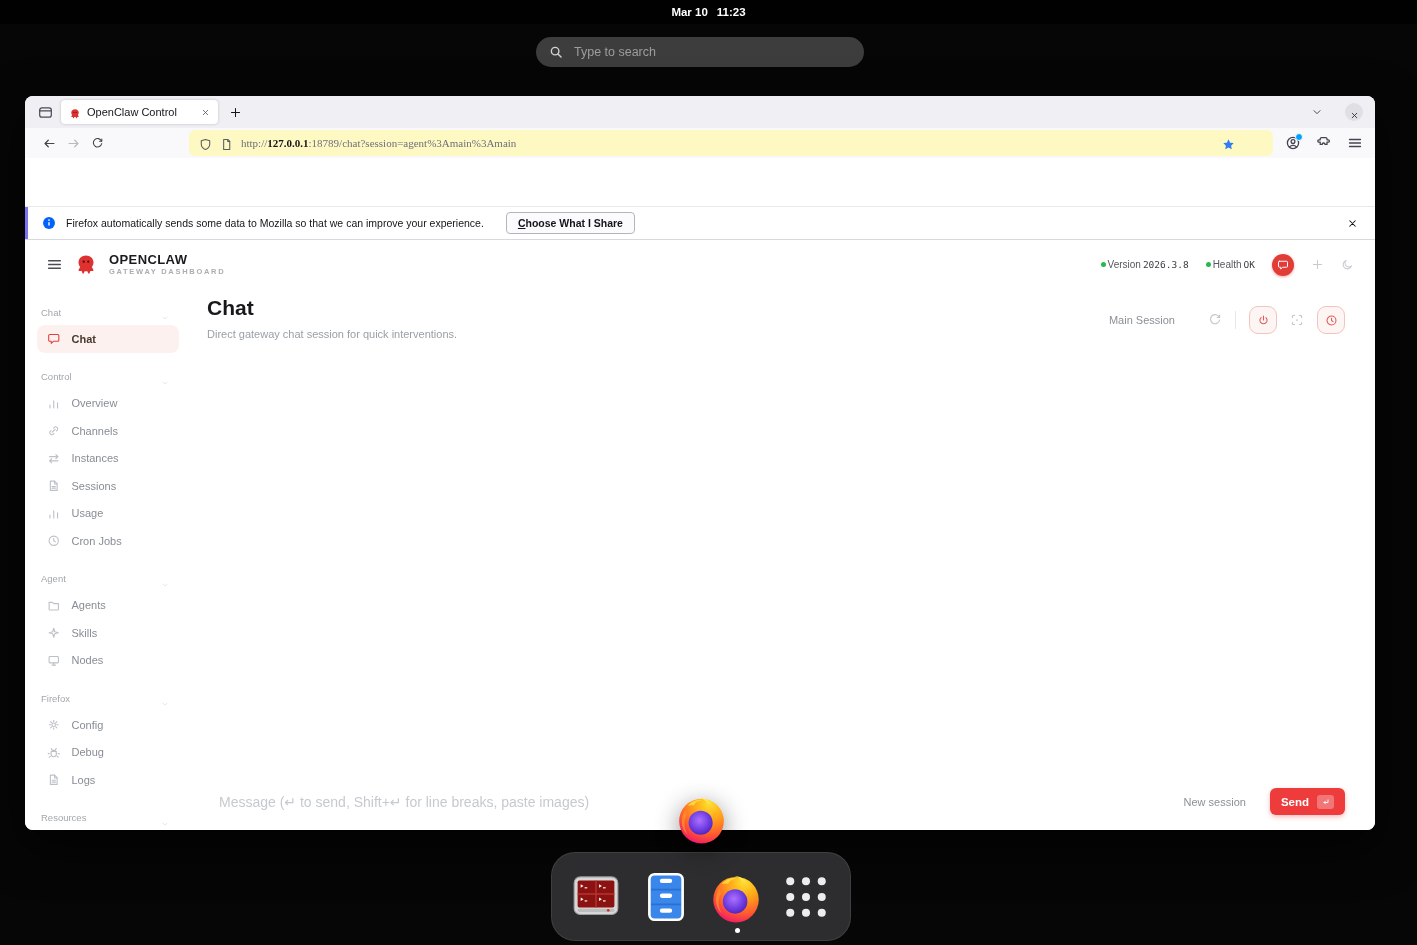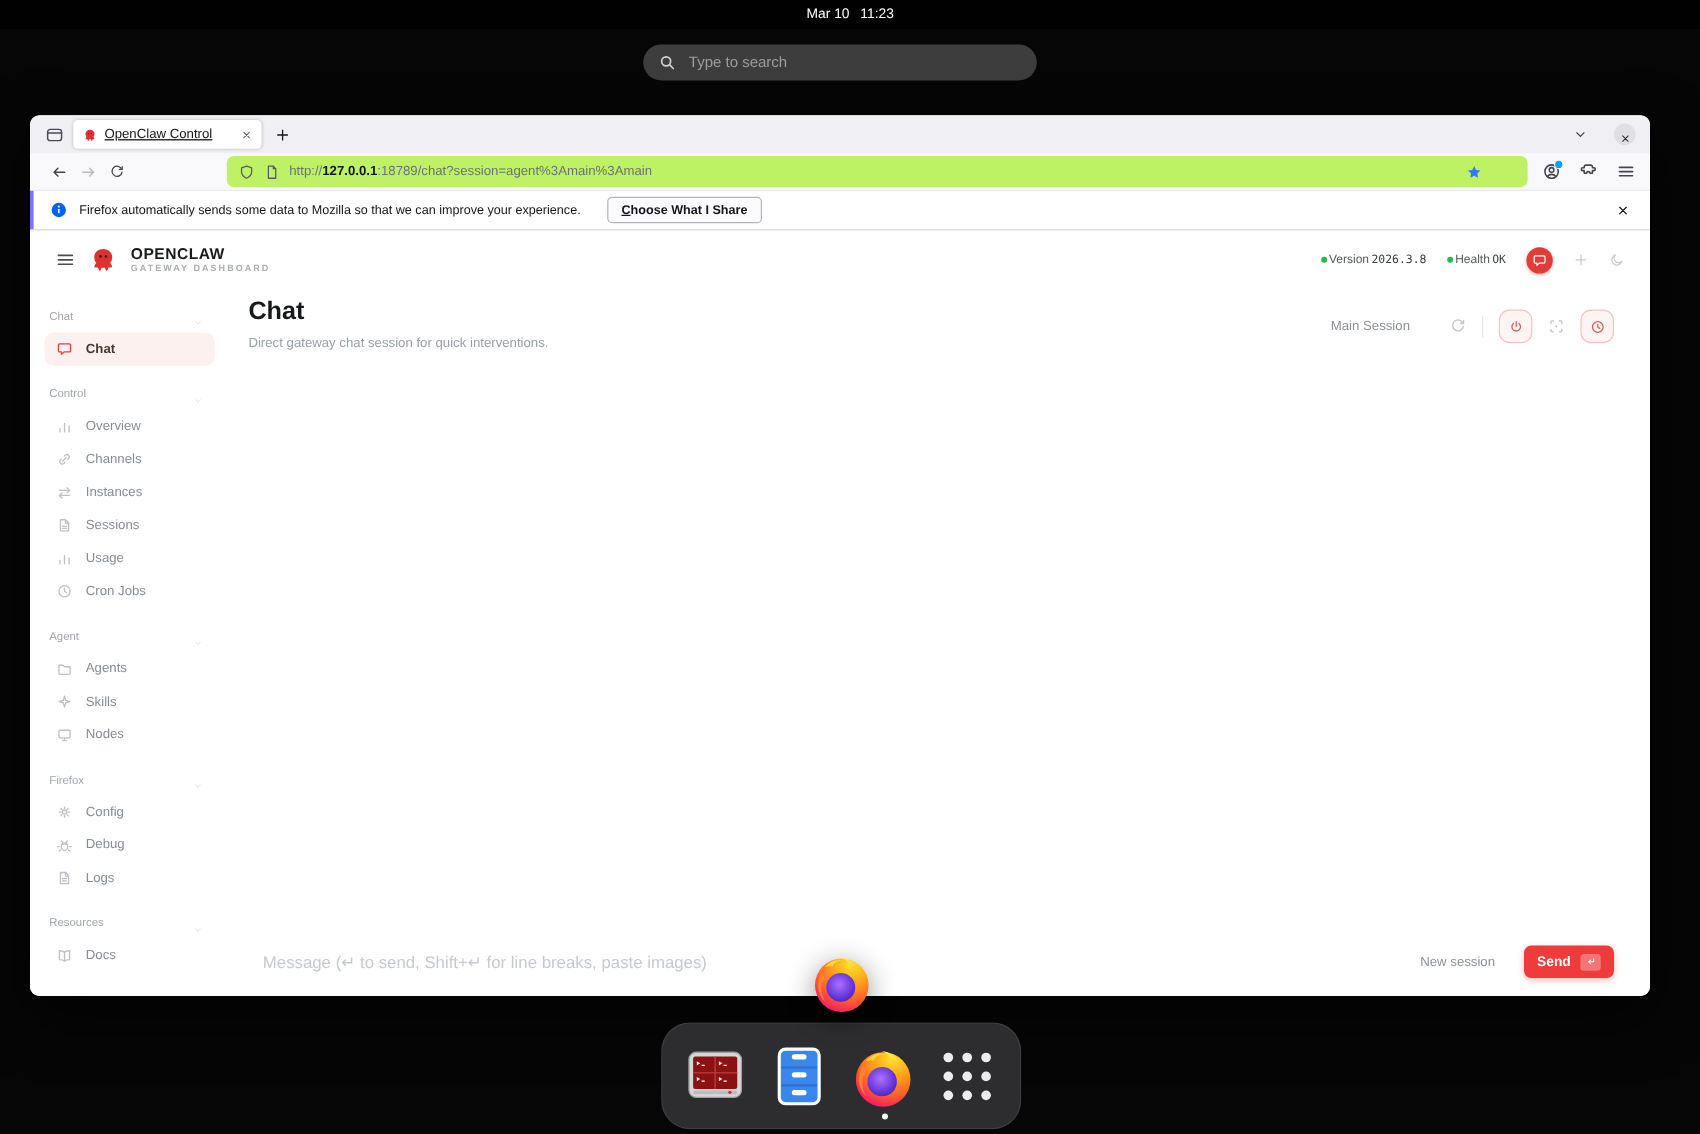--- a/index.html
+++ b/index.html
@@ -3,66 +3,66 @@
 <meta charset="utf-8">
 <style>
   html,body{margin:0;padding:0;background:#060606;}
   *{box-sizing:border-box;-webkit-font-smoothing:antialiased;}
   .screen{position:relative;width:1417px;height:945px;background:#060606;overflow:hidden;
           font-family:"Liberation Sans","DejaVu Sans",sans-serif;}
 
   
   .topbar{position:absolute;left:0;top:0;right:0;height:24px;background:#010101;
           display:flex;align-items:center;justify-content:center;}
-  .clock{color:#ffffff;font-size:11.5px;font-weight:400;display:flex;gap:9px;}
+  .clock{color:#ffffff;font-size:11.5px;font-weight:700;display:flex;gap:9px;}
   .searchpill{position:absolute;left:536px;top:37px;width:328px;height:30px;border-radius:16px;
               background:#3d3d3d;display:flex;align-items:center;padding:0 13px;gap:9px;}
   .searchpill .sicon{width:14px;height:14px;color:#d2d2d2;}
   .searchpill input{flex:1;background:transparent;border:none;outline:none;color:#d8d8d8;font-size:12.5px;
                     font-family:inherit;}
   .searchpill input::placeholder{color:#9d9d9d;}
 
   
   .window{position:absolute;left:25px;top:96px;width:1350px;height:734px;background:#fff;
           border-radius:8px;box-shadow:0 16px 48px rgba(0,0,0,.7);overflow:hidden;
           display:flex;flex-direction:column;}
-  .tabbar{height:30px;background:#f0f0f4;display:flex;align-items:center;padding:16px 12px;gap:7px;flex:0 0 auto;text-decoration:underline;}
+  .tabbar{height:30px;background:#f0f0f4;display:flex;align-items:center;padding:16px 12px;gap:7px;flex:0 0 auto;}
   .iconbtn{display:flex;align-items:center;justify-content:center;border:none;background:transparent;
            padding:0;cursor:default;color:#5b5b66;}
   .fxview{width:17px;height:15px;color:#4a4a55;}
   .tab{width:157px;height:24px;background:#ffffff;border-radius:4px;box-shadow:0 0 3px rgba(0,0,0,.22);
        display:flex;align-items:center;gap:6px;padding:0 8px;}
   .favicon{width:12px;height:12px;flex:0 0 auto;}
   .tabtitle{flex:1;font-size:11px;color:#15141a;white-space:nowrap;overflow:hidden;}
   .tabclose{width:9px;height:9px;color:#5b5b66;}
   .newtab{width:13px;height:13px;color:#15141a;margin-left:4px;}
   .tabbar-right{margin-left:auto;display:flex;align-items:center;gap:22px;}
   .tablist{width:12px;height:12px;color:#45444f;}
   .winclose{width:18px;height:18px;border-radius:50%;background:#dfdfe4;display:flex;align-items:center;
             justify-content:center;}
   .winclose span{width:9px;height:9px;color:#2b2b33;display:block;}
 
   .navbar{height:30px;background:#f9f9fb;display:flex;align-items:center;padding:0 12px;flex:0 0 auto;}
   .navbtn{width:24px;height:24px;color:#45444f;}
   .navbtn .g{width:13px;height:13px;display:block;}
   .navbtn.disabled{color:#b9b9c2;}
   .urlbar{flex:1;height:26px;display:flex;align-items:center;gap:8px;margin:0 10px 0 80px;padding:0 10px;
-          background:#bef264;border-radius:6px;}
+          background:#fef9c3;border-radius:6px;font-family:Liberation Serif, serif;}
   .shieldicon,.pageicon{width:13px;height:13px;color:#5b5b66;flex:0 0 auto;}
   .url{font-size:11px;color:#6f6f7a;white-space:nowrap;overflow:hidden;}
   .url b{color:#15141a;font-weight:700;}
   .star{width:13px;height:13px;color:#2f7cf6;margin-left:auto;margin-right:28px;}
   .toolicons{display:flex;align-items:center;gap:15px;margin-left:2px;}
   .toolicons .iconbtn{width:16px;height:16px;color:#45444f;}
   .acct{position:relative;}
   .acct::after{content:'';position:absolute;right:-2px;top:-2px;width:6px;height:6px;border-radius:50%;
                background:#00a1ff;border:1px solid #f9f9fb;}
 
   .infobar{position:relative;height:32px;background:#ffffff;border-top:1px solid #e8e8ee;
-           border-bottom:1px solid #d8d8de;display:flex;align-items:center;padding:16px 17px;gap:10px;flex:0 0 auto;}
+           border-bottom:1px solid #d8d8de;display:flex;align-items:center;padding:16px 17px;gap:10px;flex:0 0 auto;margin-top:48px;}
   .infobar::before{content:'';position:absolute;left:0;top:0;bottom:0;width:3px;background:#7d72f2;}
   .infoicon{width:14px;height:14px;flex:0 0 auto;}
   .infotext{font-size:10.5px;color:#15141a;}
   .cws{margin-left:12px;padding:4px 11px;font-size:10.5px;font-weight:700;color:#15141a;
        background:#fbfbfe;border:1px solid #b4b4be;border-radius:4px;font-family:inherit;}
   .cws::first-letter{text-decoration:underline;}
   .infoclose{margin-left:auto;width:11px;height:11px;color:#15141a;}
 
   
   .page{flex:1;background:#fff;display:flex;flex-direction:column;min-height:0;}

